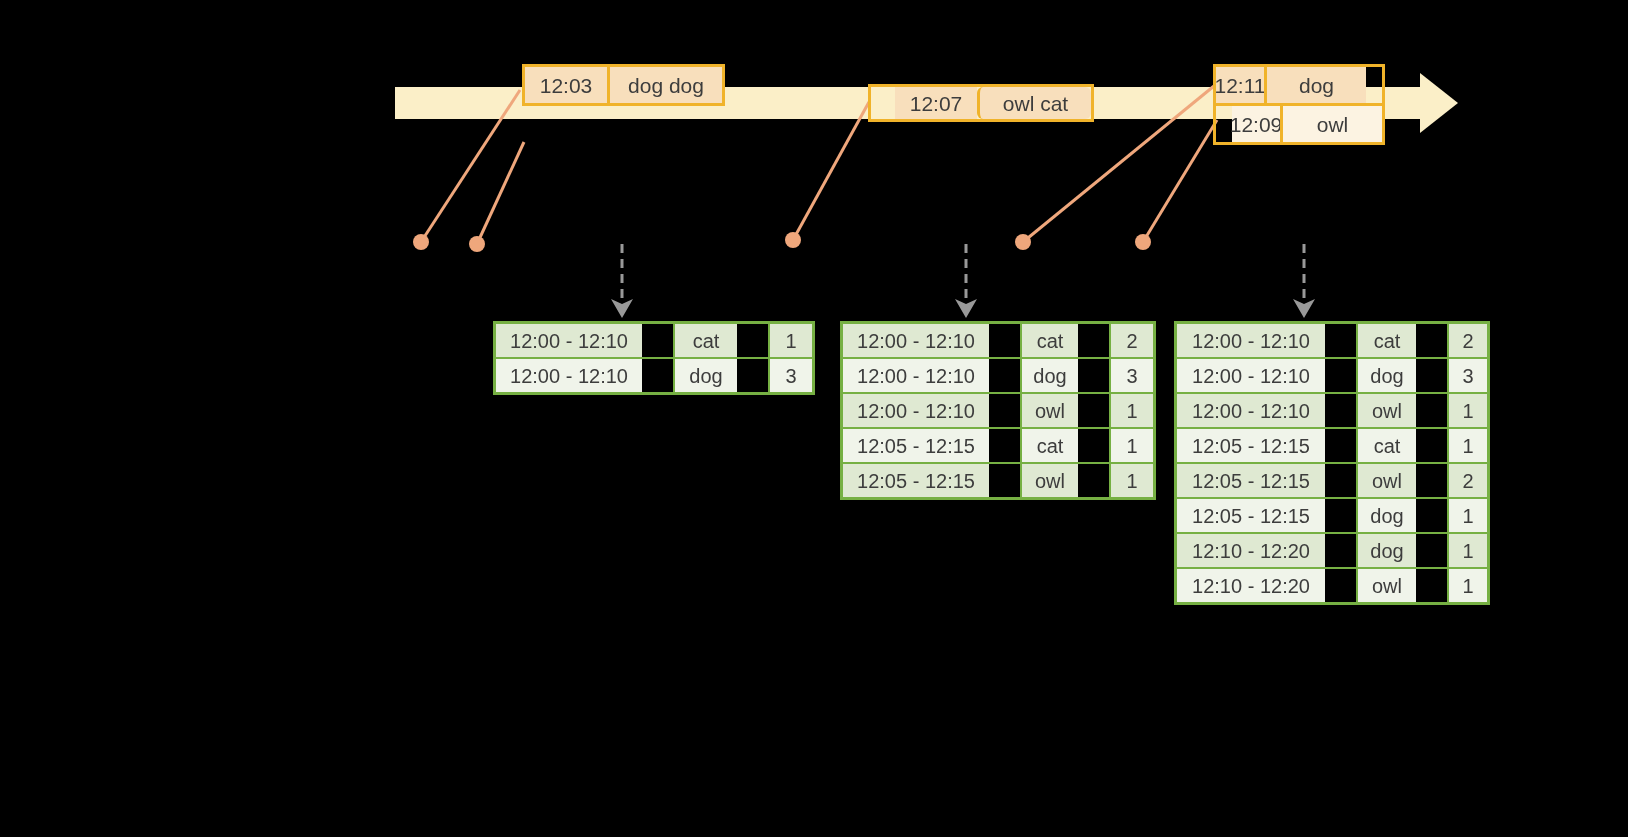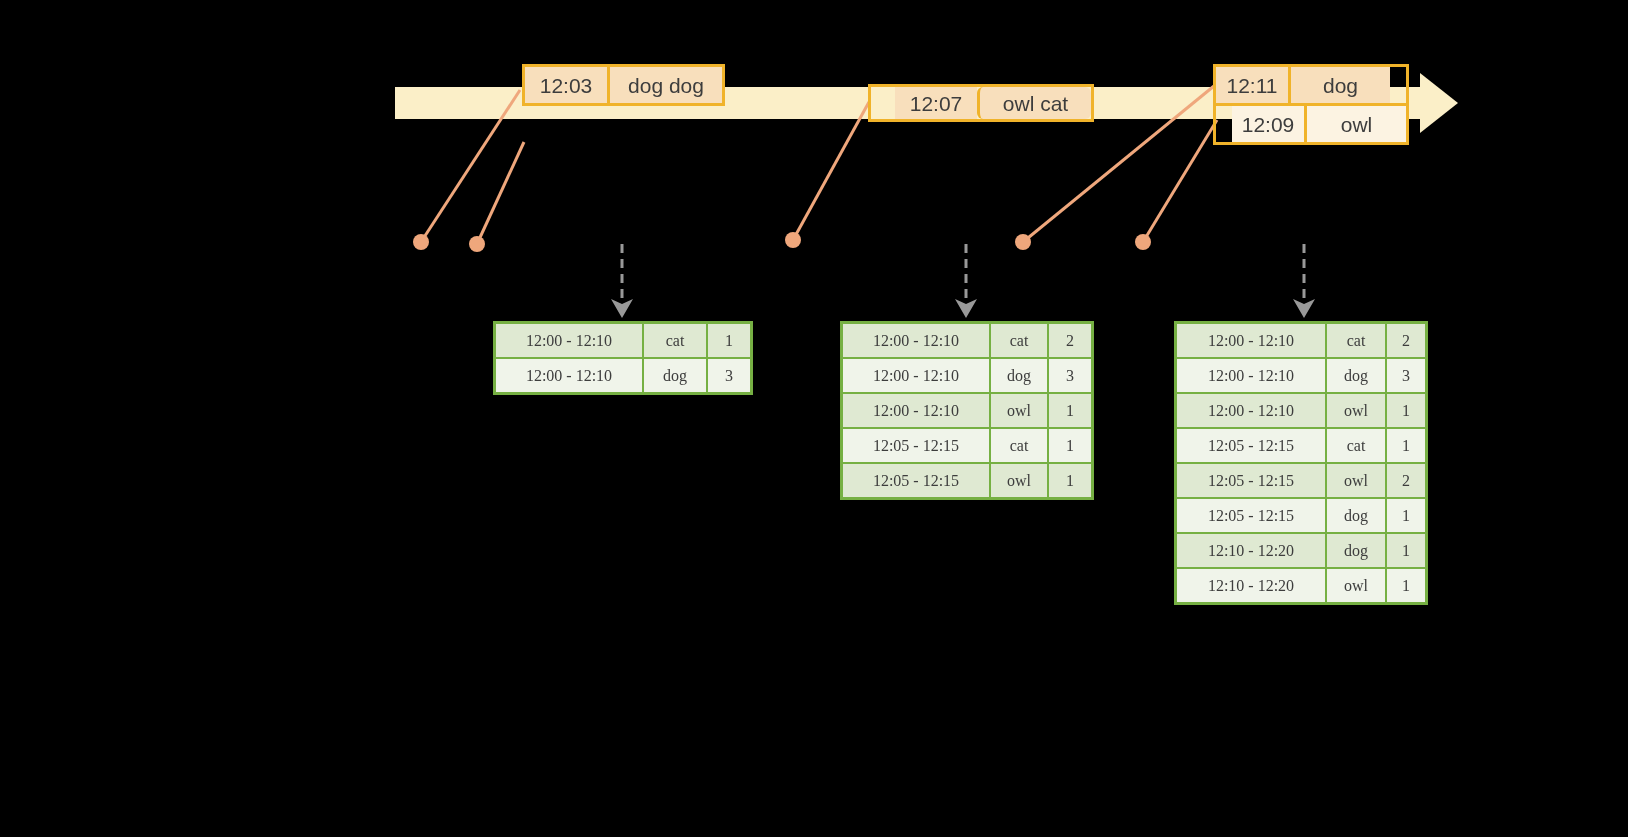--- a/index.html
+++ b/index.html
@@ -12,32 +12,32 @@
   .erow{display:flex;height:36px;}
   .etable div.erow + div.erow{border-top:3px solid var(--amber);padding-left:16px;}
   .etable div.erow:nth-of-type(odd) .ecell{background:var(--peach);}
   .etable div.erow:nth-of-type(even) .ecell{background:var(--cream);}
   .ecell{display:flex;align-items:center;justify-content:center;
          color:var(--ink);font-size:21px;line-height:1;}
   .ecell.words{border-left:3px solid var(--amber);}
   #etable-0 .ecell.time{width:82px;}  #etable-0 .ecell.words{width:112px;}
   #etable-1 .ecell.time{width:82px;}  #etable-1 .ecell.words{width:111px;border-radius:6px;}
   #etable-1 .erow{height:32px;padding-left:24px;}
-  #etable-2 .ecell.time{width:72px;}  #etable-2 .ecell.words{width:99px;}
+  #etable-2 .ecell.time{width:48px;}  #etable-2 .ecell.words{width:99px;}
 
   
   .gtable{position:absolute;border:3px solid var(--green);display:flex;flex-direction:column;}
   .grow{display:flex;height:33px;}
   .gtable div.grow + div.grow{border-top:2px solid var(--green);}
   .gtable div.grow.group-start{border-top-width:5px;}
   .gtable div.grow:nth-of-type(odd) .gcell{background:var(--grn-row-a);}
   .gtable div.grow:nth-of-type(even) .gcell{background:var(--grn-row-b);}
   .gcell{display:flex;align-items:center;justify-content:center;
-         color:var(--ink);font-size:16px;line-height:1;font-family:Liberation Serif, serif;}
-  .gcell.gword,.gcell.gcount{border-left:2px solid var(--green);}
+         color:var(--ink);font-size:20px;line-height:1;}
+  .gcell.gword,.gcell.gcount{border-left:2px solid var(--green);margin-left:31px;}
   #gtable-0 .gwin{width:146px;} #gtable-0 .gword{width:62px;} #gtable-0 .gcount{width:42px;}
   #gtable-1 .gwin{width:146px;} #gtable-1 .gword{width:56px;} #gtable-1 .gcount{width:42px;}
   #gtable-2 .gwin{width:148px;} #gtable-2 .gword{width:58px;} #gtable-2 .gcount{width:38px;}
 </style>
 </head>
 <body>
 
 <div id="stage">
 
   <svg id="overlay" viewBox="0 0 1628 837" xmlns="http://www.w3.org/2000/svg">

